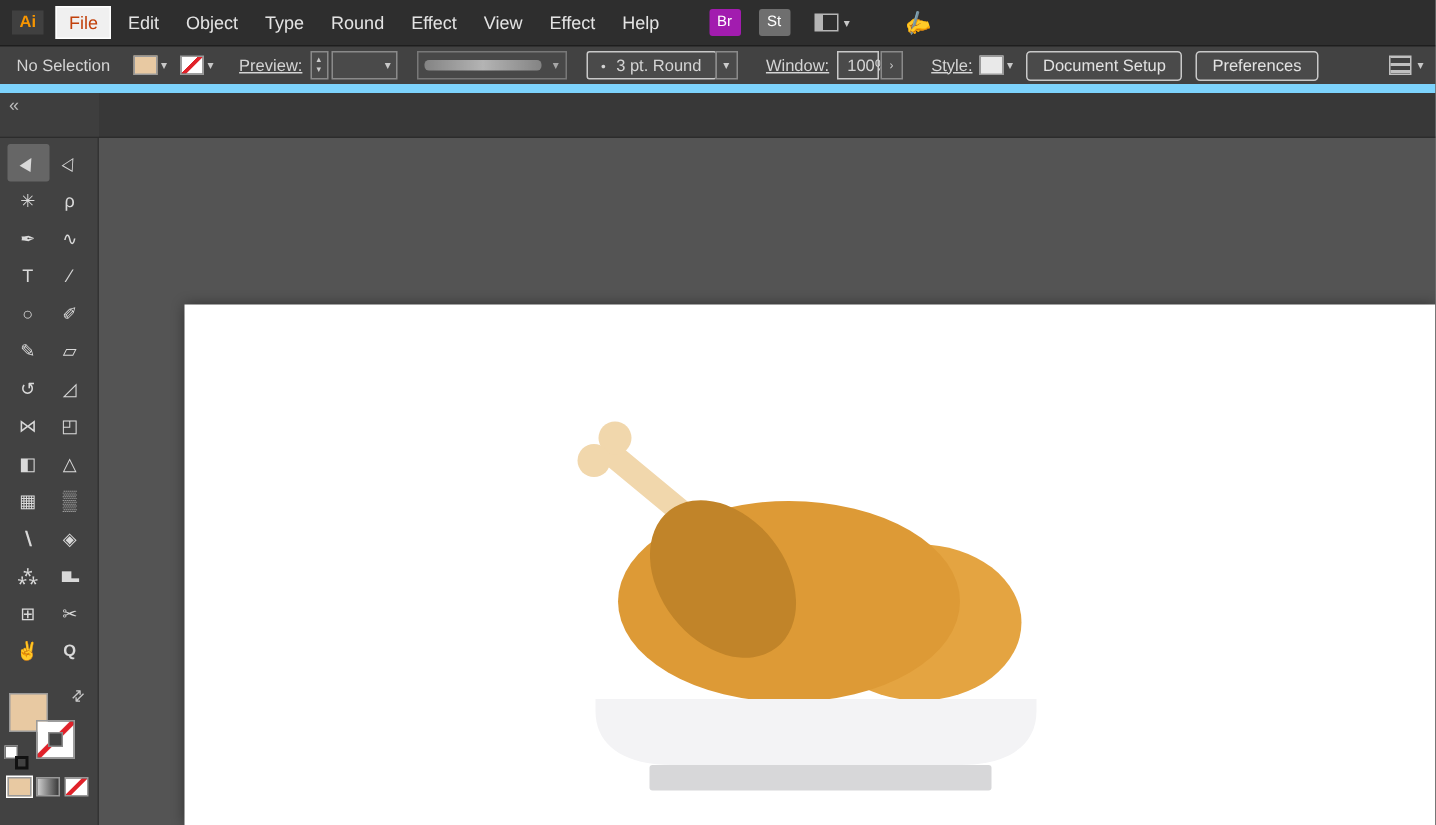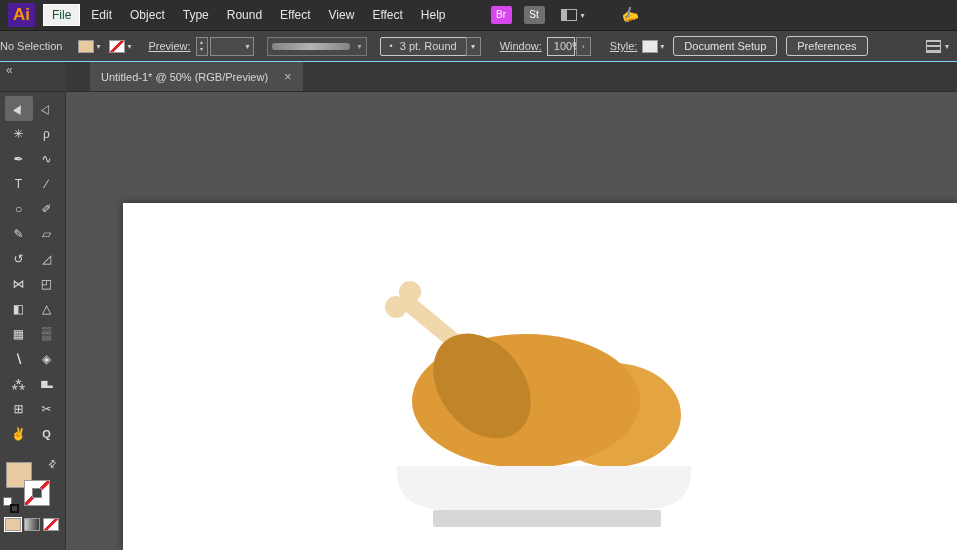--- a/index.html
+++ b/index.html
@@ -3,39 +3,39 @@
 <meta charset="utf-8">
 <style>
   * { margin:0; padding:0; box-sizing:border-box; }
   body { background:#222; }
   .app { position:relative; width:957px; height:550px; background:#545454;
          font-family:"Liberation Sans", sans-serif; overflow:hidden; user-select:none; }
 
   
   .menubar { position:absolute; top:0; left:0; right:0; height:30px; background:#2E2E2E;
              display:flex; align-items:center; color:#E4E4E4; font-size:12px; }
-  .logo { color:#F79500; font-weight:bold; font-size:17px; margin:0 8px 0 8px;
-          background:#4c1d95; padding:2px 5px; }
+  .logo { color:#F79500; font-weight:bold; font-size:11px; margin:0 8px 0 8px;
+          background:#404040; padding:2px 5px; }
   .menu-item { padding:4px 9px; }
-  .menu-item.highlight { background:#F0F0F0; color:#14532d; border:1px solid #FFFFFF;
+  .menu-item.highlight { background:#F0F0F0; color:#c2410c; border:1px solid #FFFFFF;
                          padding:3px 8px; margin-right:2px; }
   .sq-btn { width:21px; height:18px; border-radius:2px; text-align:center; line-height:18px;
             font-size:10px; color:#fff; }
-  .br-btn { background:#d946ef; margin-left:36px; }
+  .br-btn { background:#a21caf; margin-left:24px; }
   .st-btn { background:#6F6F6F; margin-left:12px; }
   .ws { margin-left:16px; display:flex; align-items:center; gap:4px; }
   .ws-icon { width:16px; height:12px; border:1px solid #B5B5B5;
              background:linear-gradient(90deg,#B5B5B5 0 5px, transparent 5px); }
   .chev { font-size:8px; color:#C8C8C8; }
   .share { margin-left:36px; color:#9A9A9A; font-size:14px; transform:rotate(-20deg); }
 
   
   .controlbar { position:absolute; top:30px; left:0; right:0; height:32px; background:#424242;
-                border-top:1px solid #1E1E1E; border-bottom:1px solid #7dd3fc;
-                display:flex; align-items:center; font-size:11px; color:#D4D4D4; }
+                border-top:1px solid #1E1E1E; border-bottom:6px solid #7dd3fc;
+                display:flex; align-items:center; font-size:11px; color:#D4D4D4; padding-left:11px; }
   .cb-text { margin-right:16px; }
   .swatch-dd { display:flex; align-items:center; margin-right:9px; gap:2px; }
   .swatch { width:16px; height:13px; border:1px solid #9A9A9A; display:inline-block; }
   .swatch.none { background:linear-gradient(135deg,#fff 42%,#E0222A 44%,#E0222A 56%,#fff 58%); }
   .style-swatch { background:#E9E9E9; }
   .cb-link { text-decoration:underline; margin:0 5px 0 8px; }
   .spinner { width:12px; height:19px; border:1px solid #8A8A8A; background:#4A4A4A;
              display:flex; flex-direction:column; align-items:center; justify-content:center;
              font-size:6px; line-height:7px; color:#CCC; margin-right:2px; }
   .dd { display:flex; align-items:center; border:1px solid #8A8A8A; background:#4A4A4A;
@@ -175,24 +175,20 @@
     <span class="align-dd">
       <span class="align-icon"></span>
       <span class="chev">▾</span>
     </span>
   </div>
 
   <div class="tabstrip">
     <div class="tools-header">
       <span>«</span>
     </div>
-    <div class="doc-tab">
-      <span>Untitled-1* @ 50% (RGB/Preview)</span>
-      <span class="tab-close">×</span>
-    </div>
   </div>
 
   <div class="toolbar">
     <div class="tools-grid">
       <span class="tool active">
           <span class="g">▶</span>
         </span>
       <span class="tool">
           <span class="g">▷</span>
         </span>

